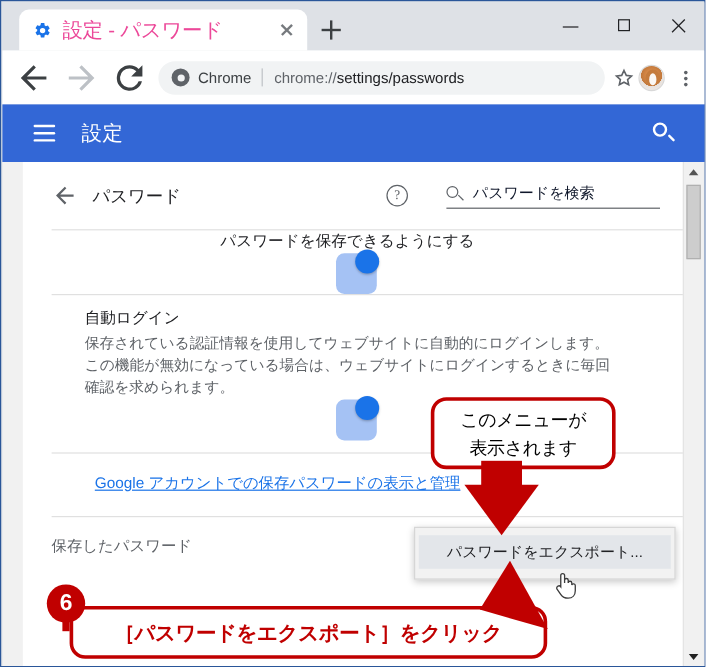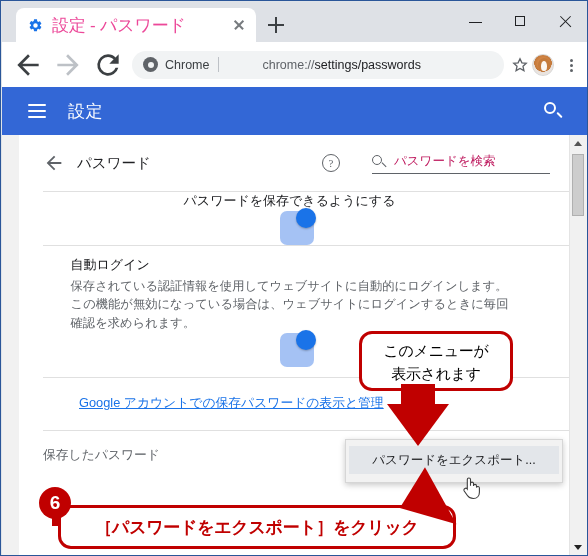--- a/index.html
+++ b/index.html
@@ -163,21 +163,21 @@
   .chip-sep {
     width: 1px; height: 15px; background: #bdc1c6;
     margin: 0 9px;
   }
   .url {
     font-size: 12.5px; color: #202124;
     white-space: nowrap;
     flex: 1 1 auto;
     overflow: hidden;
   }
-  .url .dim { color: #5f6368; margin-left: 34px; }
+  .url .dim { color: #5f6368; }
   .star {
     width: 20px; height: 20px; flex: 0 0 20px;
     margin-right: 2px;
   }
   .avatar {
     width: 22px; height: 22px; border-radius: 50%;
     flex: 0 0 22px;
     margin-right: 6px;
     background: radial-gradient(circle at 50% 40%, #ffffff 0%, #ffffff 22%, #d98b4a 24%, #c2783a 55%, #e8e1dc 57%, #f0ece9 100%);
     border: 1px solid #d8d8d8;
@@ -323,21 +323,21 @@
     box-sizing: border-box;
   }
   .s-ico::after {
     content: "";
     position: absolute; left: 8.6px; top: 9.5px;
     width: 5.5px; height: 1.4px; background: #5f6368;
     transform: rotate(45deg);
   }
   .search-ph {
     font-size: 12.5px;
-    color: #be185d;
+    color: #0f172a;
     margin-left: 8px;
     white-space: nowrap;
   }
 
   .divider { height: 1px; background: #e0e0e0; margin: 0 0 0 24px; }
 
   .row {
     display: flex;
     align-items: center;
     padding: 0 20px 0 24px;

